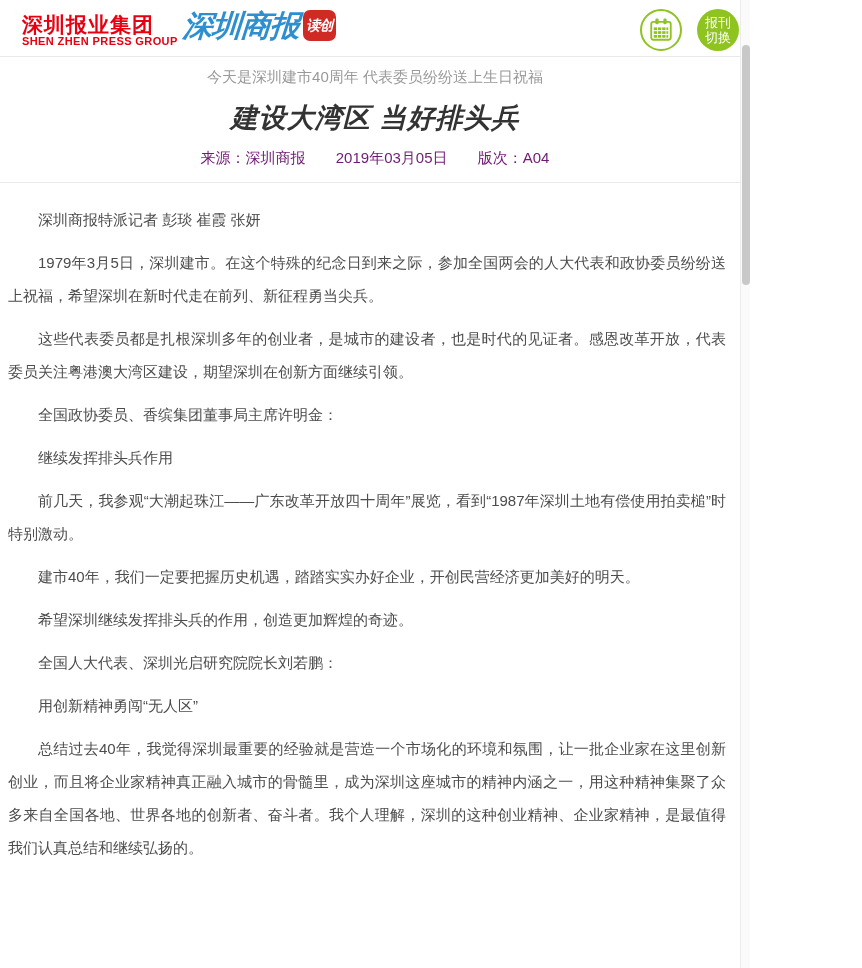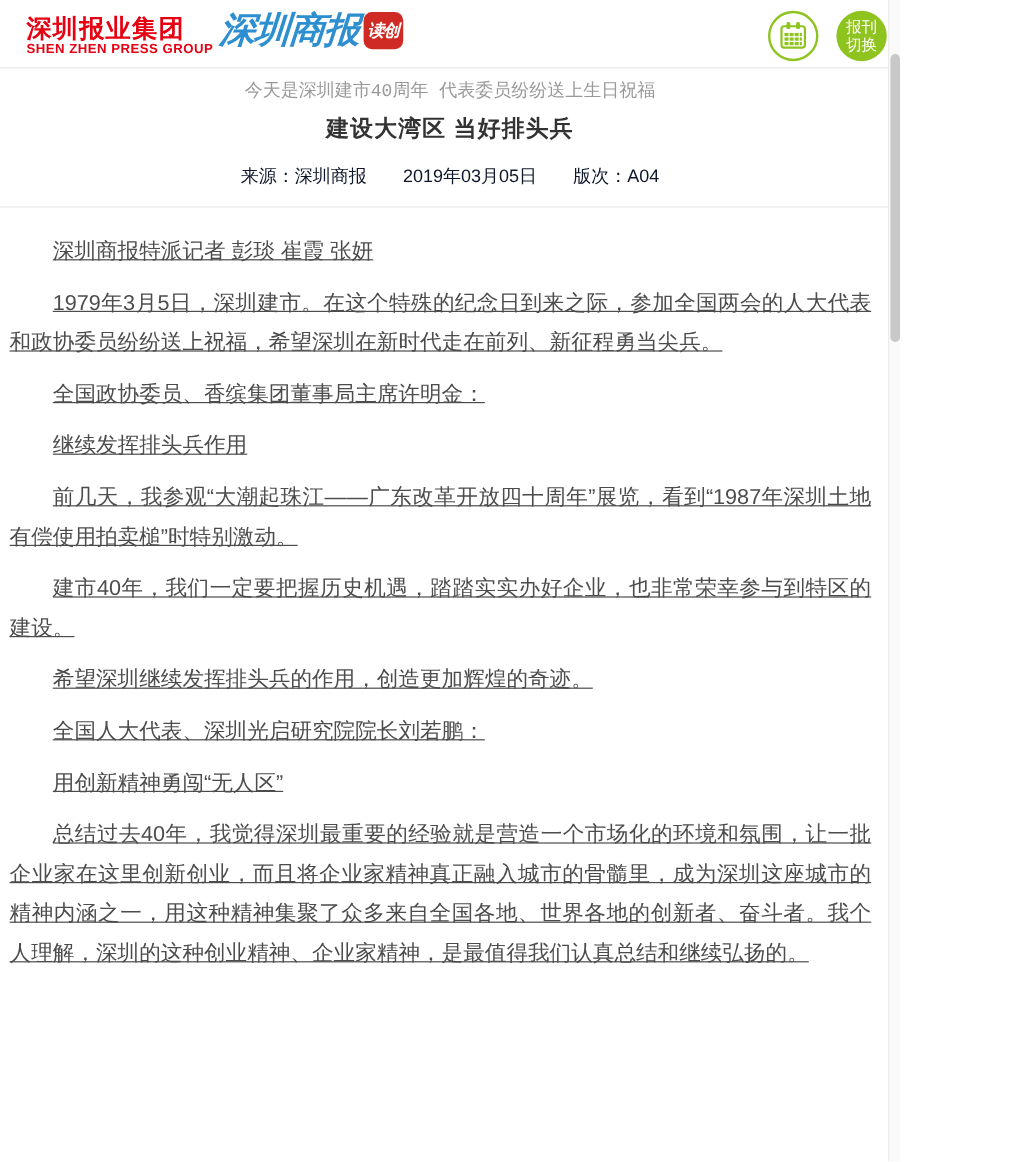--- a/index.html
+++ b/index.html
@@ -56,38 +56,37 @@
   }
   .btn-calendar { background: #fff; border: 2px solid #8fc31f; }
   .btn-switch {
     background: #8fc31f; color: #fff;
     font-size: 13px; line-height: 1.18; text-align: center;
   }
 
   
   .article-head { text-align: center; padding-top: 9px; }
   .article-subtitle {
-    color: #999; font-size: 15px; line-height: 22px; margin-bottom: 3px; font-family: Liberation Mono, monospace;
+    color: #999; font-size: 15px; line-height: 22px; margin-bottom: 13px;
   }
   .article-title {
-    color: #333; font-size: 19px; font-weight: bold;
-    line-height: 34px; letter-spacing: 1px; margin-bottom: 13px;
+    color: #333; font-size: 27px; font-weight: bold;
+    line-height: 34px; letter-spacing: 1px; margin-bottom: 13px; font-style: italic;
   }
   .article-meta {
-    color: #0f172a; font-size: 15px; line-height: 20px; padding-bottom: 14px;
+    color: #701a75; font-size: 15px; line-height: 20px; padding-bottom: 14px;
     border-bottom: 1px solid #e9e9e9;
   }
   .article-meta span { margin: 0 13px; }
 
   
   .article-body {
     padding: 20px 24px 0 8px;
-    color: #4c4c4c; font-size: 18px; line-height: 33px;
+    color: #4c4c4c; font-size: 15px; line-height: 33px;
     text-align: justify;
-    text-decoration: underline;
   }
   .article-body p { text-indent: 2em; margin-bottom: 10px; }
 
   
   .scrollbar-track {
     position: absolute; top: 0; right: 0;
     width: 10px; height: 968px;
     background: #fafafa; border-left: 1px solid #ececec;
   }
   .scrollbar-thumb {
@@ -151,24 +150,25 @@
     <div class="article-meta">
       <span>来源：深圳商报</span>
       <span>2019年03月05日</span>
       <span>版次：A04</span>
     </div>
   </div>
 
   <div class="article-body" id="article-body">
       <p>深圳商报特派记者 彭琰 崔霞 张妍</p>
       <p>1979年3月5日，深圳建市。在这个特殊的纪念日到来之际，参加全国两会的人大代表和政协委员纷纷送上祝福，希望深圳在新时代走在前列、新征程勇当尖兵。</p>
+      <p>这些代表委员都是扎根深圳多年的创业者，是城市的建设者，也是时代的见证者。感恩改革开放，代表委员关注粤港澳大湾区建设，期望深圳在创新方面继续引领。</p>
       <p>全国政协委员、香缤集团董事局主席许明金：</p>
       <p>继续发挥排头兵作用</p>
       <p>前几天，我参观“大潮起珠江——广东改革开放四十周年”展览，看到“1987年深圳土地有偿使用拍卖槌”时特别激动。</p>
-      <p>建市40年，我们一定要把握历史机遇，踏踏实实办好企业，也非常荣幸参与到特区的建设。</p>
+      <p>建市40年，我们一定要把握历史机遇，踏踏实实办好企业，开创民营经济更加美好的明天。</p>
       <p>希望深圳继续发挥排头兵的作用，创造更加辉煌的奇迹。</p>
       <p>全国人大代表、深圳光启研究院院长刘若鹏：</p>
       <p>用创新精神勇闯“无人区”</p>
       <p>总结过去40年，我觉得深圳最重要的经验就是营造一个市场化的环境和氛围，让一批企业家在这里创新创业，而且将企业家精神真正融入城市的骨髓里，成为深圳这座城市的精神内涵之一，用这种精神集聚了众多来自全国各地、世界各地的创新者、奋斗者。我个人理解，深圳的这种创业精神、企业家精神，是最值得我们认真总结和继续弘扬的。</p>
     </div>
 
   <div class="scrollbar-track">
     <div class="scrollbar-thumb"></div>
   </div>
 

